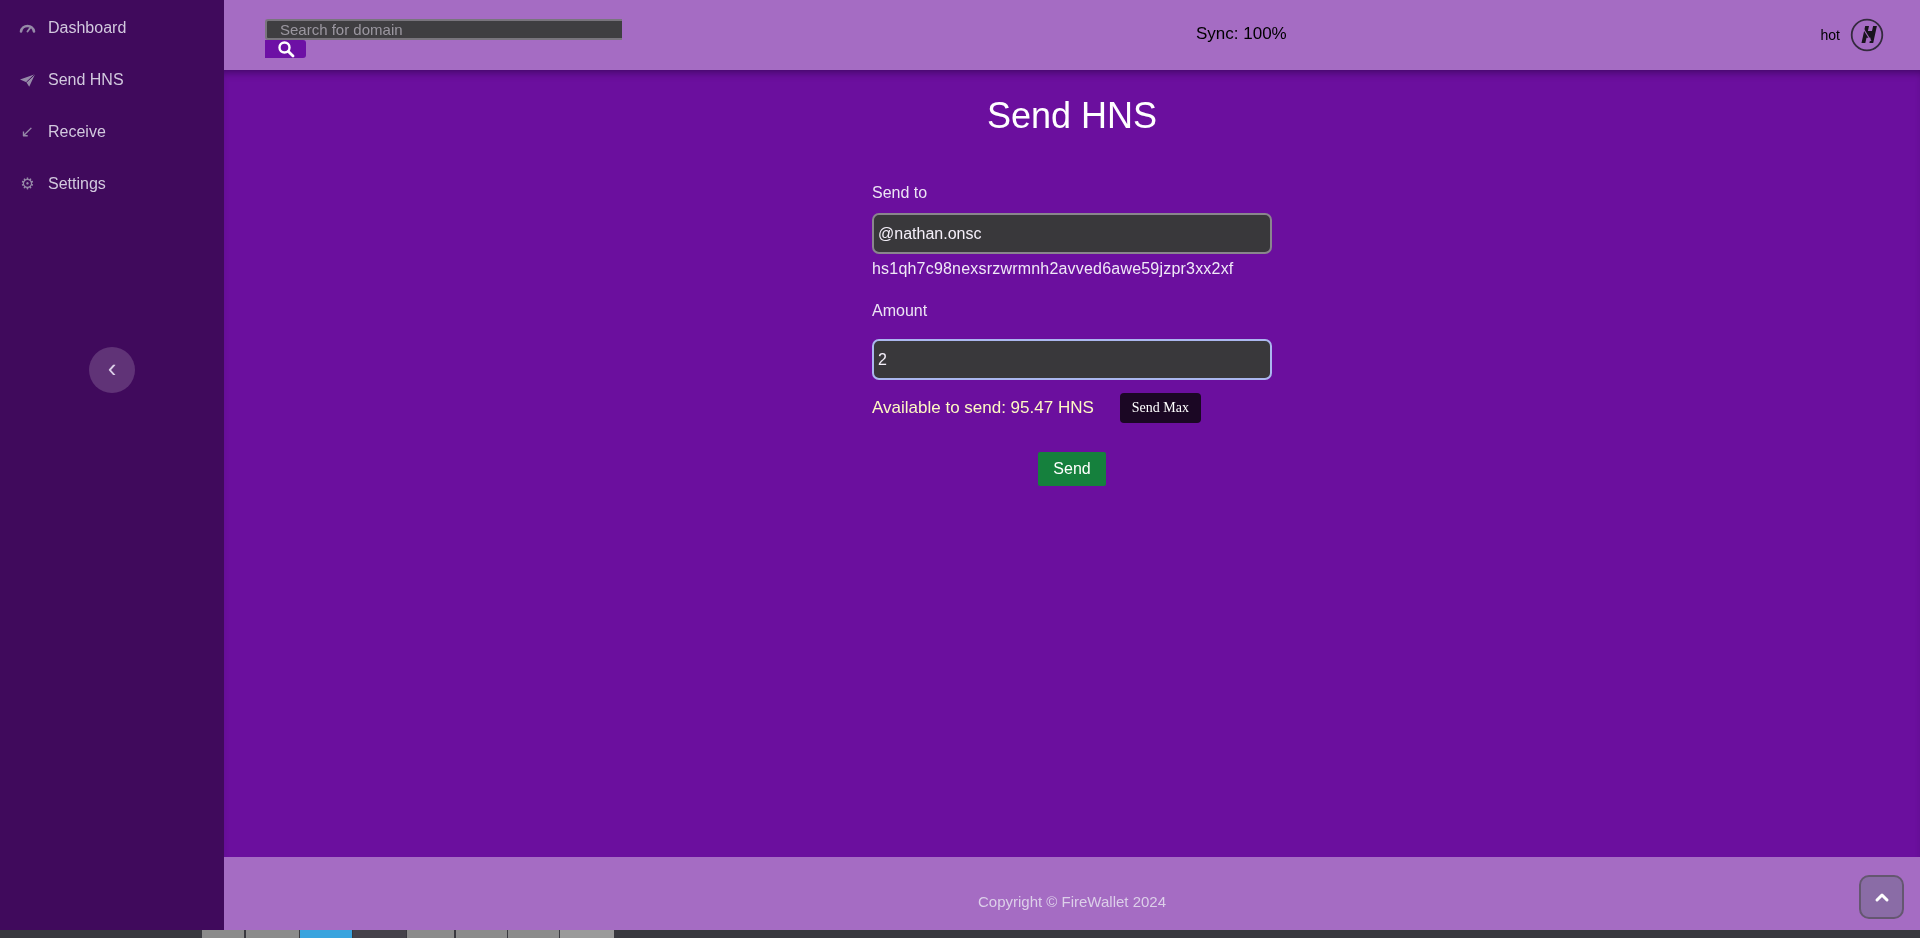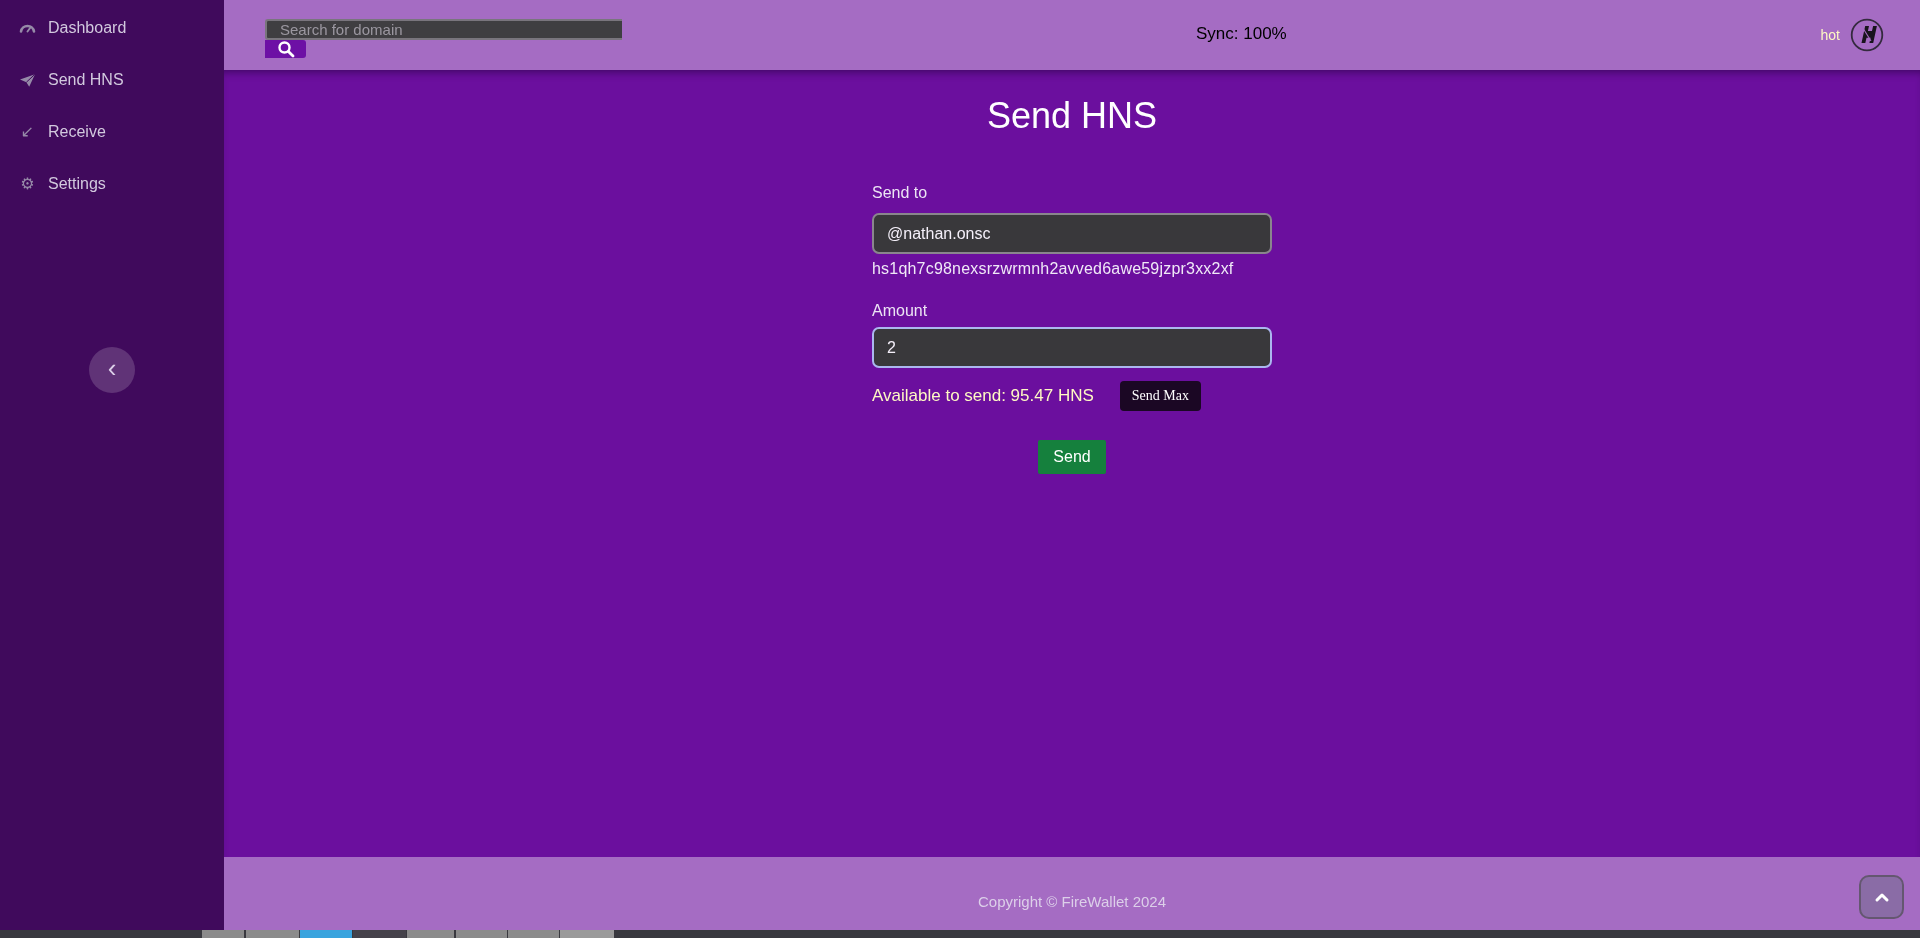--- a/index.html
+++ b/index.html
@@ -62,46 +62,46 @@
   .search-btn {
     width: 41px; height: 32px; background: #6d10a5;
     border: none; border-radius: 0 3px 3px 0; cursor: pointer;
     display: flex; align-items: center; justify-content: center;
   }
   .sync { position: absolute; left: 972px; top: 24px; font-size: 17px; color: #000000; }
   .hot-group {
     position: absolute; right: 36px; top: 0; height: 70px;
     display: flex; align-items: center; gap: 10px;
   }
-  .hot-label { color: #fef9c3; font-size: 14px; }
+  .hot-label { color: #000000; font-size: 14px; }
   .hs-icon { width: 34px; height: 34px; cursor: pointer; }
 
   
   .main {
     position: absolute; left: 224px; top: 70px;
     width: 1696px; height: 787px;
     background: #6b0f9e;
     box-shadow: inset 0 7px 9px -5px rgba(25,0,45,0.55);
   }
   .page-title {
     margin-top: 25px; text-align: center;
     color: #ffffff; font-size: 36px; font-weight: 500;
   }
   .form { width: 400px; margin: 47px auto 0; }
   .field-label { color: #ece4f4; font-size: 16px; margin-bottom: 11px; }
   .text-input {
     width: 100%; height: 41px;
     background: #39383b; border: 2px solid #8a868d; border-radius: 7px;
-    color: #f5f0fa; font-size: 16px; padding: 0 13px; outline: none;
+    color: #f5f0fa; font-size: 16px; padding: 0 4px; outline: none;
     font-family: "Liberation Sans", sans-serif;
   }
   .amount-input { border-color: #abb7ef; }
   .address { color: #f0e9f7; font-size: 16px; margin-top: 6px; letter-spacing: 0.2px; }
   .amount-block { margin-top: 24px; }
-  .amount-block .field-label { margin-bottom: 7px; }
+  .amount-block .field-label { margin-bottom: 19px; }
   .avail-row { display: flex; align-items: center; margin-top: 13px; gap: 26px; }
   .avail-text { color: #fef9c3; font-size: 17px; }
   .send-max-btn {
     background: #1b0724; color: #ffffff; border: none; border-radius: 4px;
     font-size: 14px; padding: 7px 12px; cursor: pointer;
     font-family: Liberation Serif, serif;
   }
   .send-btn-row { text-align: center; margin-top: 29px; }
   .send-btn {
     background: #15803d; color: #ffffff; border: none; border-radius: 2px;

